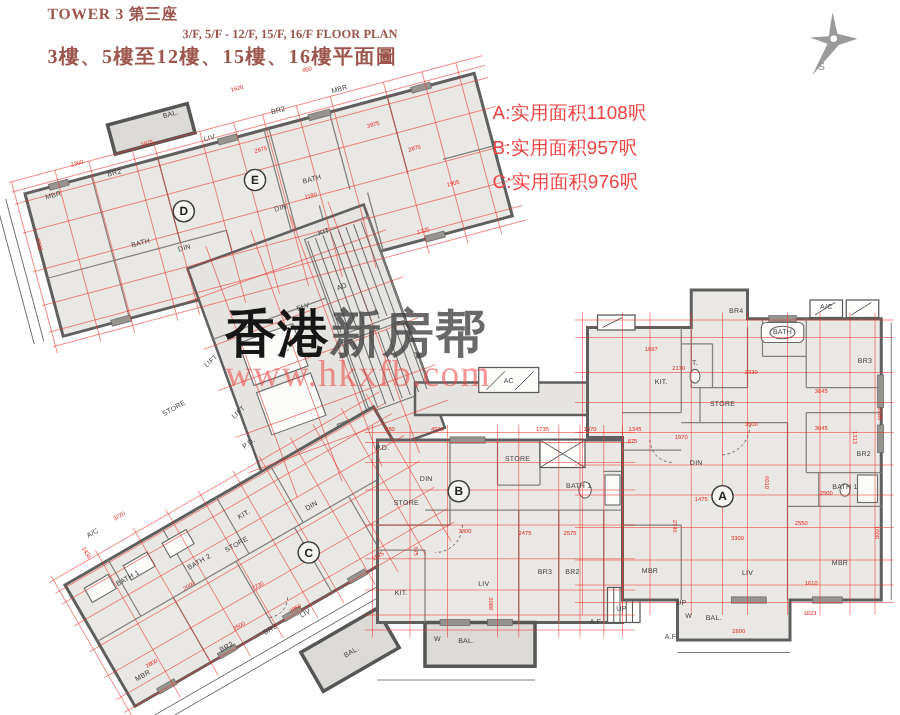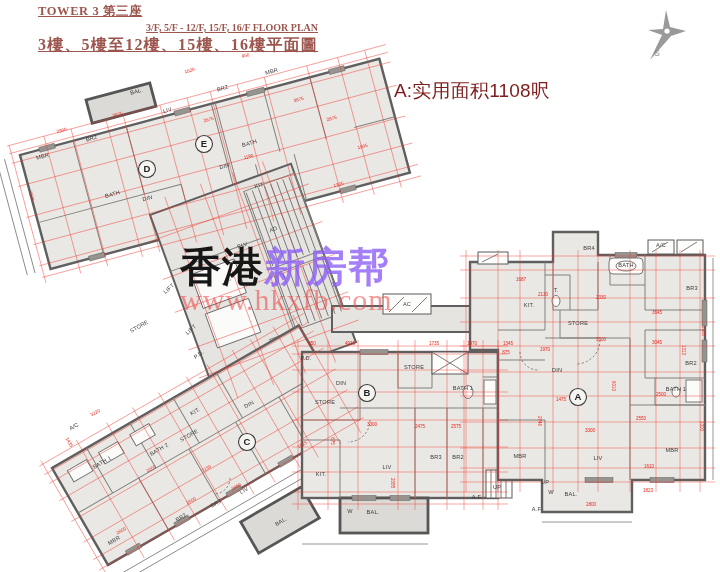--- a/index.html
+++ b/index.html
@@ -1,32 +1,32 @@
 <!DOCTYPE html>
 <html><head>
 <meta charset="utf-8">
 <style>
   html,body{margin:0;padding:0;background:#fff;}
   .stage{position:relative;width:720px;height:572px;background:#fff;overflow:hidden;
          font-family:"Liberation Sans",sans-serif;}
   svg.plan{position:absolute;left:0;top:0;z-index:1;}
   
   .hdr{position:absolute;left:38px;top:3px;z-index:4;color:#9d564e;
-       font-family:"Liberation Serif",serif;font-weight:bold;text-decoration:underline;}
+       font-family:"Liberation Serif",serif;font-weight:bold;}
   .hdr .l1{font-size:12.5px;letter-spacing:.6px;}
   .hdr .l2{font-size:10px;margin-top:2px;text-align:right;}
   .hdr .l3{font-size:16px;margin-top:2px;letter-spacing:1.2px;}
   
-  .arealist{position:absolute;left:394px;top:77px;z-index:4;color:#7f1d1d;
-            font-size:19px;font-weight:500;line-height:27.5px;letter-spacing:.2px;}
+  .arealist{position:absolute;left:394px;top:77px;z-index:4;color:#ef4444;
+            font-size:15px;font-weight:500;line-height:27.5px;letter-spacing:.2px;}
   
   .wm{position:absolute;left:180px;top:245px;z-index:3;
       font-family:"Liberation Serif",serif;white-space:nowrap;}
   .wm .brand{font-size:41px;font-weight:bold;letter-spacing:1px;color:#161616;line-height:1.1;}
-  .wm .brand .red{color:#8b5cf6;text-align:center;}
+  .wm .brand .red{color:#404040;text-align:center;}
   .wm .url{font-size:30px;color:#ef4444;opacity:.55;letter-spacing:1px;margin-top:-7px;}
   
   .floor{fill:#eae8e4;stroke:#5f5f5f;stroke-width:2.4;}
   .floor2{fill:#e6e4e0;stroke:#5f5f5f;stroke-width:2;}
   .balc{fill:#dcdad6;stroke:#565656;stroke-width:2.8;}
   .part{stroke:#82807d;stroke-width:1;fill:none;}
   .wallthin{stroke:#6a6a6a;stroke-width:.8;fill:none;}
   .win{fill:#97948f;stroke:#5f5f5f;stroke-width:.5;}
   .fix{fill:#fbfbfa;stroke:#6a6a6a;stroke-width:.9;}
   .acb{fill:#fdfdfc;stroke:#5a5a5a;stroke-width:1;}
@@ -390,20 +390,22 @@
   </svg>
 
   <div class="hdr">
     <div class="l1">TOWER 3  第三座</div>
     <div class="l2">3/F, 5/F - 12/F, 15/F, 16/F FLOOR PLAN</div>
     <div class="l3">3樓、5樓至12樓、15樓、16樓平面圖</div>
   </div>
 
   <div class="arealist">
     <div>A:实用面积1108呎</div>
+    <div>B:实用面积957呎</div>
+    <div>C:实用面积976呎</div>
   </div>
 
   <div class="wm">
     <div class="brand"><span>香港</span><span class="red">新房帮</span></div>
     <div class="url">www.hkxfb.com</div>
   </div>
 
 </div>
 
 </body></html>

